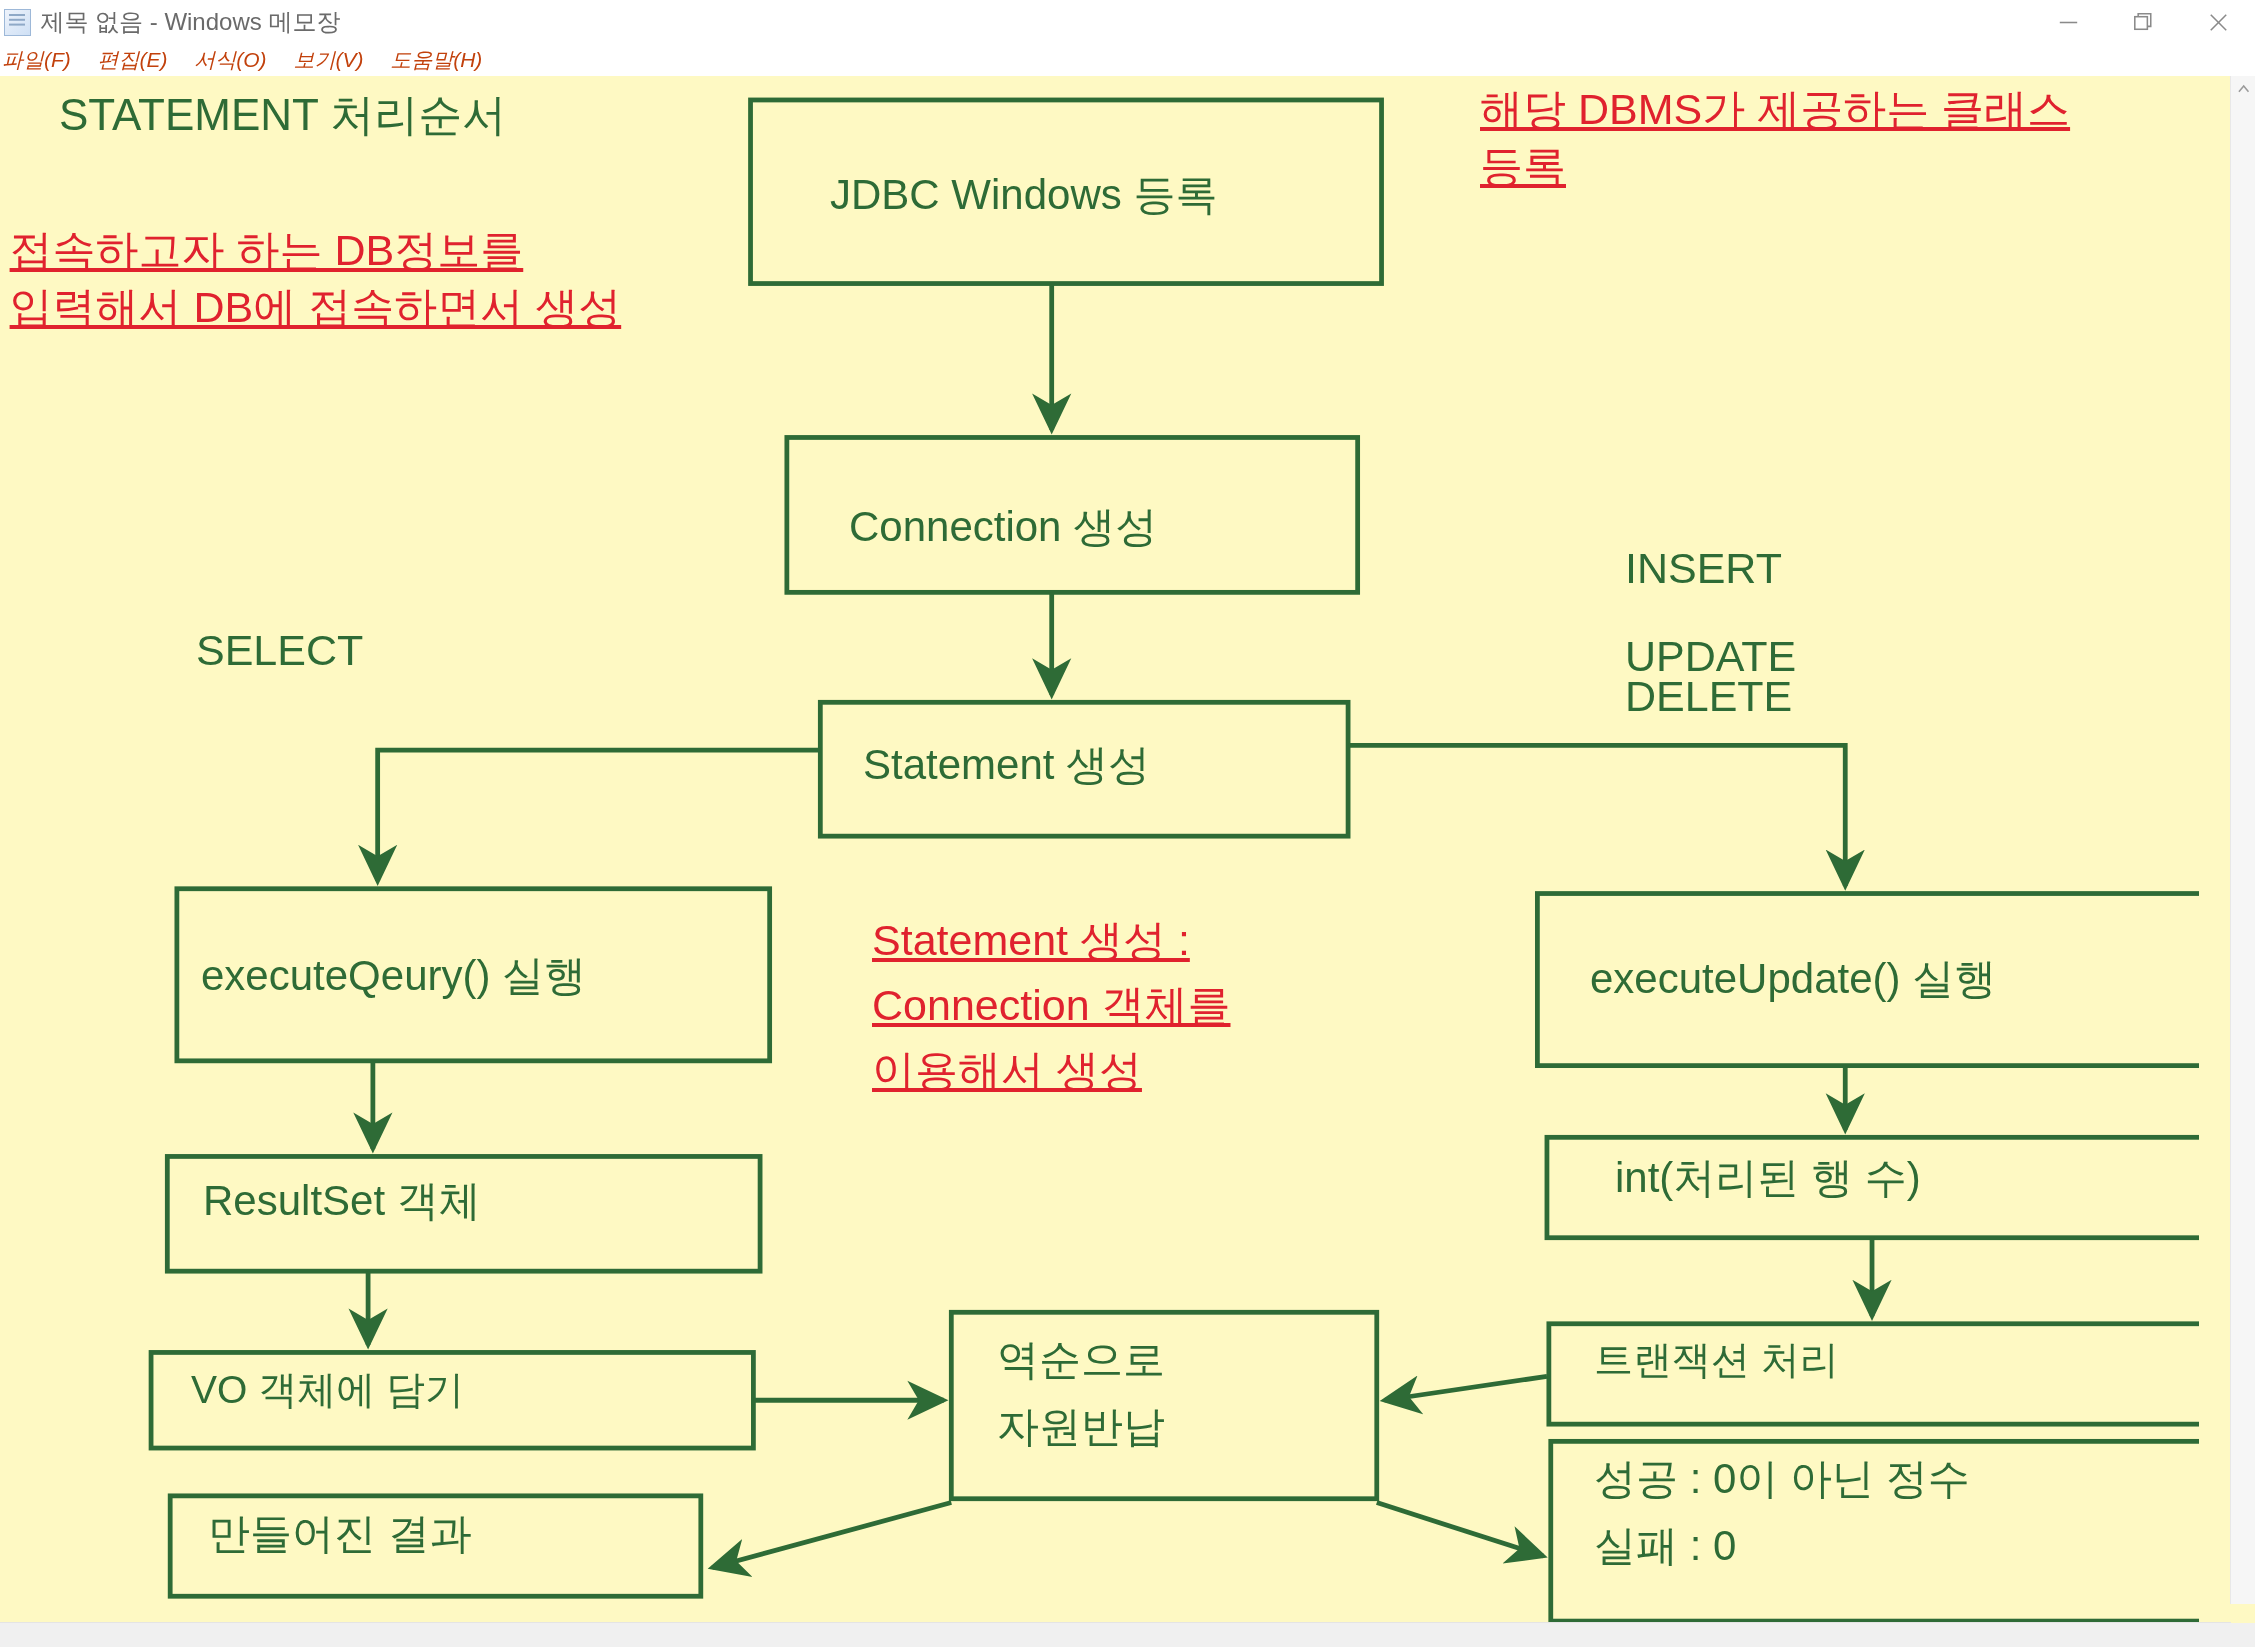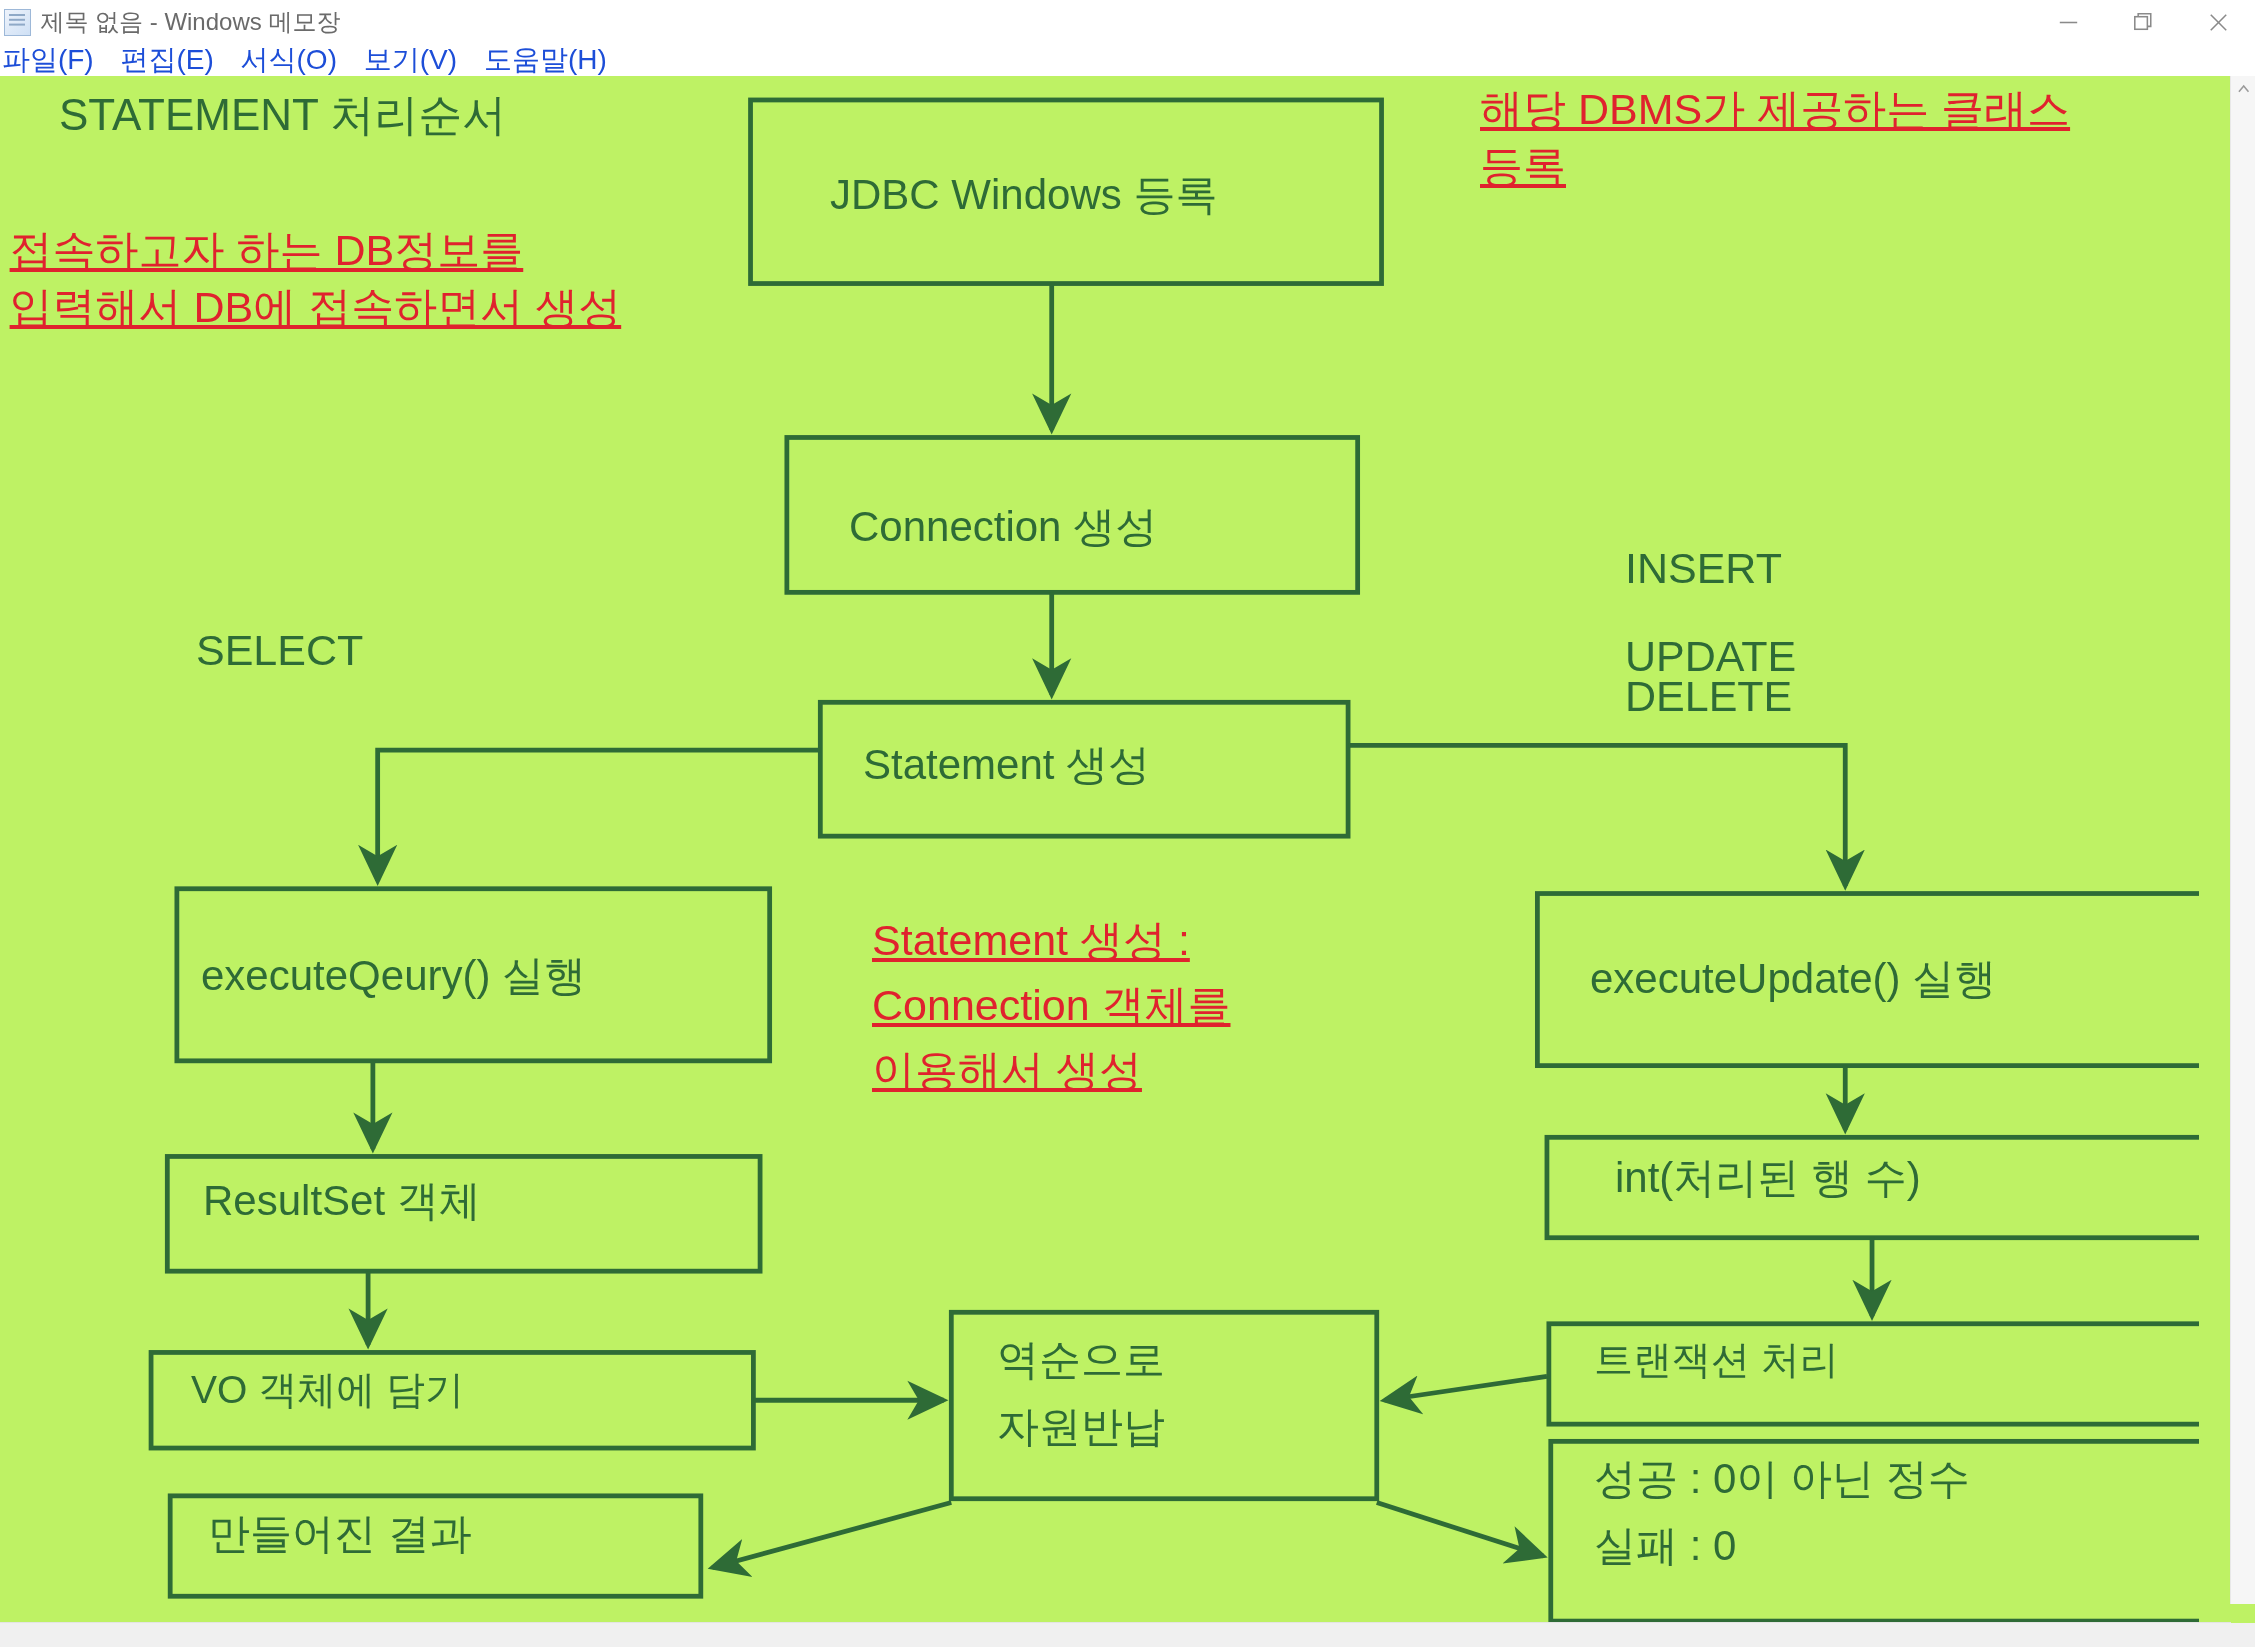--- a/index.html
+++ b/index.html
@@ -37,27 +37,27 @@
     width:75px;height:44px;display:flex;align-items:center;justify-content:center;
     color:#8a8a8a;
   }
   .win-btn svg{display:block;}
   
   .menubar{
     position:absolute;left:0;top:44px;width:2256px;height:31px;
     display:flex;align-items:center;background:#ffffff;
   }
   .menu-item{
-    font-size:28px;color:#1d4ed8;padding:0 13.4px;white-space:nowrap;
+    font-size:21px;color:#c2410c;padding:0 13.4px;white-space:nowrap;font-style:italic;
   }
   .menu-item:first-child{padding-left:1.9px;}
   
   .client{
     position:absolute;left:0;top:76px;width:2256px;height:1549px;
-    background:#bef264;overflow:hidden;
+    background:#fef9c3;overflow:hidden;
   }
   .canvas{
     position:absolute;left:0;top:0;width:2199px;height:1529px;
   }
   .canvas svg{position:absolute;left:0;top:0;}
   
   .lbl{position:absolute;white-space:pre;line-height:1.12;}
   .green{color:#2e6b36;}
   .red{color:#e0222e;text-decoration:underline;}
   .box-label{

